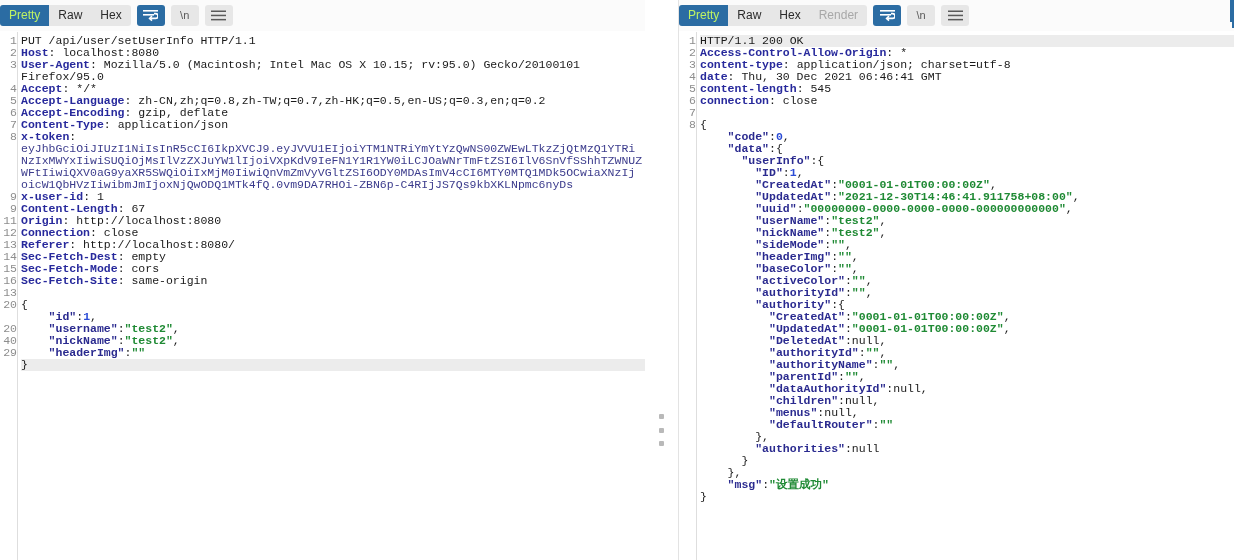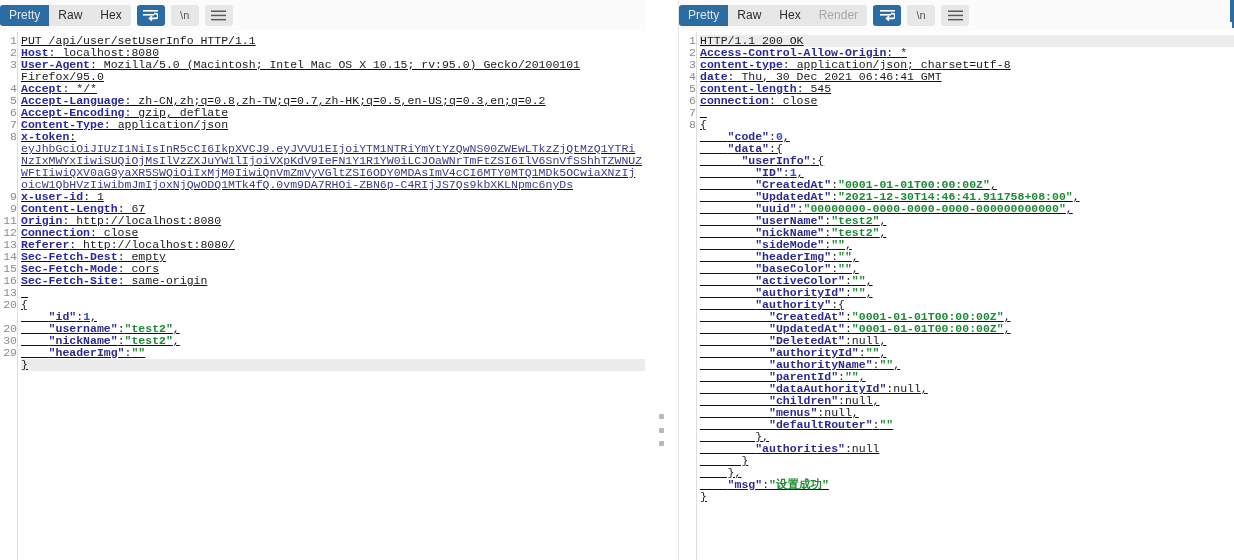--- a/index.html
+++ b/index.html
@@ -105,21 +105,21 @@
     padding: 0 9px;
     line-height: 21px;
     border: none;
     background: transparent;
     font-family: "Liberation Sans", sans-serif;
     cursor: pointer;
     white-space: nowrap;
   }
   .seg .seg-btn.active {
     background: #2b6ca3;
-    color: #e5e5e5;
+    color: #bef264;
   }
   .seg .seg-btn.disabled {
     color: #a8a8a8;
     cursor: default;
   }
 
   .icon-btn {
     width: 28px;
     height: 21px;
     border-radius: 3px;
@@ -172,21 +172,20 @@
   }
   .code {
     flex: 1;
     padding-top: 3px;
     font-family: "Liberation Mono", monospace;
     font-size: 11.5px;
     line-height: 12px;
     color: #111111;
     white-space: pre;
     overflow: hidden;
-    text-decoration: underline;
   }
   .code .ln { height: 12px; }
   .code .ln.hl { background: #ececec; }
   .hdr { color: #27299c; font-weight: bold; margin-top: 16px; }
   .val { color: #1a1a1a; }
   .k { color: #2a2a8f; font-weight: bold; }
   .s { color: #1f8a34; font-weight: bold; }
   .n { color: #2b4cd6; font-weight: bold; }
   .p { color: #1a1a1a; }
   .tok { color: #3b3b8c; }
@@ -262,21 +261,21 @@
           <div>11</div>
           <div>12</div>
           <div>13</div>
           <div>14</div>
           <div>15</div>
           <div>16</div>
           <div>13</div>
           <div>20</div>
           <div class="blank"></div>
           <div>20</div>
-          <div>30</div>
+          <div>40</div>
           <div>29</div>
           <div class="blank"></div>
         </div>
       <div class="gutter-sep"></div>
       <div class="code" id="req-code"><div class="ln"><span class="val">PUT /api/user/setUserInfo HTTP/1.1</span></div><div class="ln"><span class="hdr">Host</span><span class="val">: localhost:8080</span></div><div class="ln"><span class="hdr">User-Agent</span><span class="val">: Mozilla/5.0 (Macintosh; Intel Mac OS X 10.15; rv:95.0) Gecko/20100101</span></div><div class="ln"><span class="val">Firefox/95.0</span></div><div class="ln"><span class="hdr">Accept</span><span class="val">: */*</span></div><div class="ln"><span class="hdr">Accept-Language</span><span class="val">: zh-CN,zh;q=0.8,zh-TW;q=0.7,zh-HK;q=0.5,en-US;q=0.3,en;q=0.2</span></div><div class="ln"><span class="hdr">Accept-Encoding</span><span class="val">: gzip, deflate</span></div><div class="ln"><span class="hdr">Content-Type</span><span class="val">: application/json</span></div><div class="ln"><span class="hdr">x-token</span><span class="val">:</span></div><div class="ln"><span class="tok">eyJhbGciOiJIUzI1NiIsInR5cCI6IkpXVCJ9.eyJVVU1EIjoiYTM1NTRiYmYtYzQwNS00ZWEwLTkzZjQtMzQ1YTRi</span></div><div class="ln"><span class="tok">NzIxMWYxIiwiSUQiOjMsIlVzZXJuYW1lIjoiVXpKdV9IeFN1Y1R1YW0iLCJOaWNrTmFtZSI6IlV6SnVfSShhTZWNUZ</span></div><div class="ln"><span class="tok">WFtIiwiQXV0aG9yaXR5SWQiOiIxMjM0IiwiQnVmZmVyVGltZSI6ODY0MDAsImV4cCI6MTY0MTQ1MDk5OCwiaXNzIj</span></div><div class="ln"><span class="tok">oicW1QbHVzIiwibmJmIjoxNjQwODQ1MTk4fQ.0vm9DA7RHOi-ZBN6p-C4RIjJS7Qs9kbXKLNpmc6nyDs</span></div><div class="ln"><span class="hdr">x-user-id</span><span class="val">: 1</span></div><div class="ln"><span class="hdr">Content-Length</span><span class="val">: 67</span></div><div class="ln"><span class="hdr">Origin</span><span class="val">: http://localhost:8080</span></div><div class="ln"><span class="hdr">Connection</span><span class="val">: close</span></div><div class="ln"><span class="hdr">Referer</span><span class="val">: http://localhost:8080/</span></div><div class="ln"><span class="hdr">Sec-Fetch-Dest</span><span class="val">: empty</span></div><div class="ln"><span class="hdr">Sec-Fetch-Mode</span><span class="val">: cors</span></div><div class="ln"><span class="hdr">Sec-Fetch-Site</span><span class="val">: same-origin</span></div><div class="ln">&nbsp;</div><div class="ln"><span class="p">{</span></div><div class="ln"><span class="p">    </span><span class="k">"id"</span><span class="p">:</span><span class="n">1</span><span class="p">,</span></div><div class="ln"><span class="p">    </span><span class="k">"username"</span><span class="p">:</span><span class="s">"test2"</span><span class="p">,</span></div><div class="ln"><span class="p">    </span><span class="k">"nickName"</span><span class="p">:</span><span class="s">"test2"</span><span class="p">,</span></div><div class="ln"><span class="p">    </span><span class="k">"headerImg"</span><span class="p">:</span><span class="s">""</span></div><div class="ln hl"><span class="p">}</span></div></div>
     </div>
   </div>
 
   <div class="splitter">
     <div class="splitter-line"></div>

